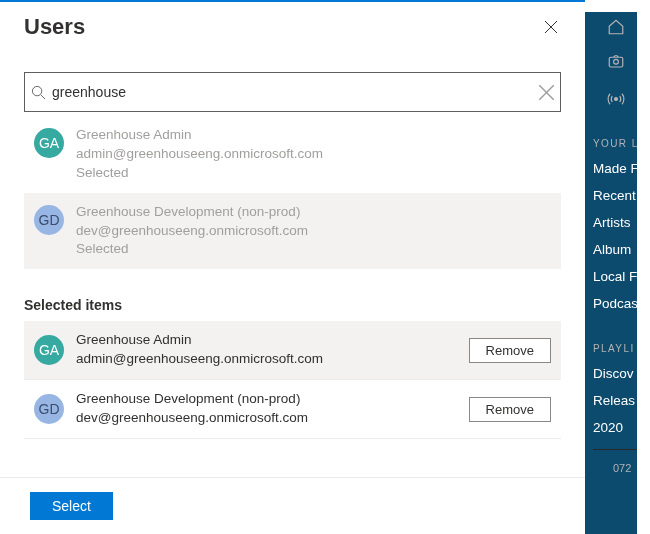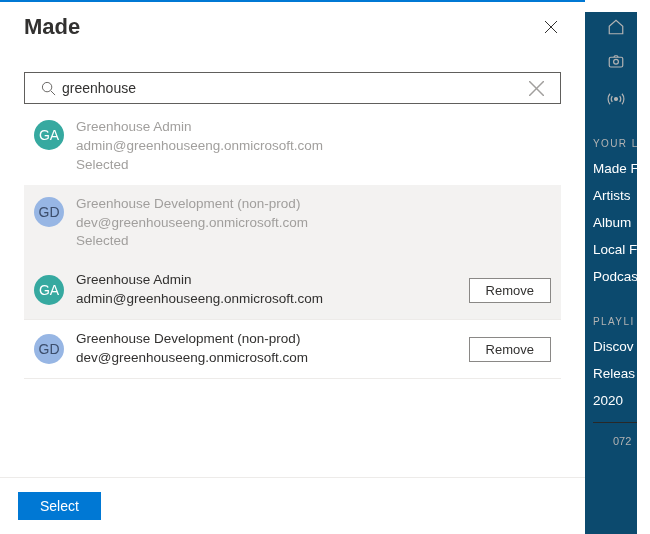--- a/index.html
+++ b/index.html
@@ -46,22 +46,22 @@
     .close-btn svg { width: 14px; height: 14px; }
     .content {
       padding: 24px 24px 0 24px;
       flex: 1;
       overflow: auto;
     }
     .search-box {
       border: 1px solid #605e5c;
       display: flex;
       align-items: center;
-      height: 32px;
-      padding: 0 16px;
+      height: 40px;
+      padding: 0 6px;
     }
     .search-box svg { width: 15px; height: 15px; flex-shrink: 0; }
     .search-box input {
       border: none;
       outline: none;
       flex: 1;
       font-size: 14px;
       padding: 0 6px;
       color: #323130;
     }
@@ -116,21 +116,21 @@
       border: 1px solid #8a8886;
       background: #fff;
       padding: 4px 16px;
       font-size: 13px;
       cursor: pointer;
       color: #323130;
       margin-left: 16px;
     }
     .footer {
       border-top: 1px solid #edebe9;
-      padding: 14px 18px;
+      padding: 14px 30px;
       background: #fff;
     }
     .select-btn {
       background: #0078d4;
       color: #fff;
       border: none;
       padding: 6px 22px;
       font-size: 14px;
       cursor: pointer;
     }
@@ -182,21 +182,21 @@
     }
   </style>
 </head>
 <body>
 
 <div class="top-bar"></div>
 
 <div class="main-panel">
 
   <div class="header">
-    <h1>Made</h1>
+    <h1>Users</h1>
     <div class="close-btn">
       <svg viewBox="0 0 14 14">
           <line x1="1" y1="1" x2="13" y2="13" stroke="#323130" stroke-width="1"></line>
           <line x1="13" y1="1" x2="1" y2="13" stroke="#323130" stroke-width="1"></line>
         </svg>
     </div>
   </div>
 
   <div class="content">
     <div class="search-box">
@@ -223,20 +223,21 @@
       <div class="suggestion">
         <div class="avatar avatar-blue">GD</div>
         <div class="dimmed">
           <div>Greenhouse Development (non-prod)</div>
           <div>dev@greenhouseeng.onmicrosoft.com</div>
           <div>Selected</div>
         </div>
       </div>
     </div>
 
+    <div class="section-header">Selected items</div>
 
     <div class="selected-list">
       <div class="selected-item">
         <div class="avatar avatar-teal">GA</div>
         <div class="info">
           <div>Greenhouse Admin</div>
           <div>admin@greenhouseeng.onmicrosoft.com</div>
         </div>
         <button class="remove-btn">Remove</button>
       </div>
@@ -270,20 +271,21 @@
       </svg>
   </div>
   <div class="icon-row">
     <svg viewBox="0 0 24 24" fill="none" stroke="#b3b3b3" stroke-width="1.6">
         <circle cx="12" cy="12" r="2" fill="#b3b3b3"></circle>
         <path d="M7 8a7 7 0 000 8M17 8a7 7 0 010 8M4 5a11 11 0 000 14M20 5a11 11 0 010 14"></path>
       </svg>
   </div>
   <div class="ds-section-label">YOUR L</div>
   <div class="ds-item">Made F</div>
+  <div class="ds-item">Recent</div>
   <div class="ds-item">Artists</div>
   <div class="ds-item">Album</div>
   <div class="ds-item">Local F</div>
   <div class="ds-item">Podcas</div>
   <div class="ds-section-label">PLAYLI</div>
   <div class="ds-item">Discov</div>
   <div class="ds-item">Releas</div>
   <div class="ds-item">2020</div>
   <div class="ds-sep"></div>
   <div class="ds-num">072</div>

